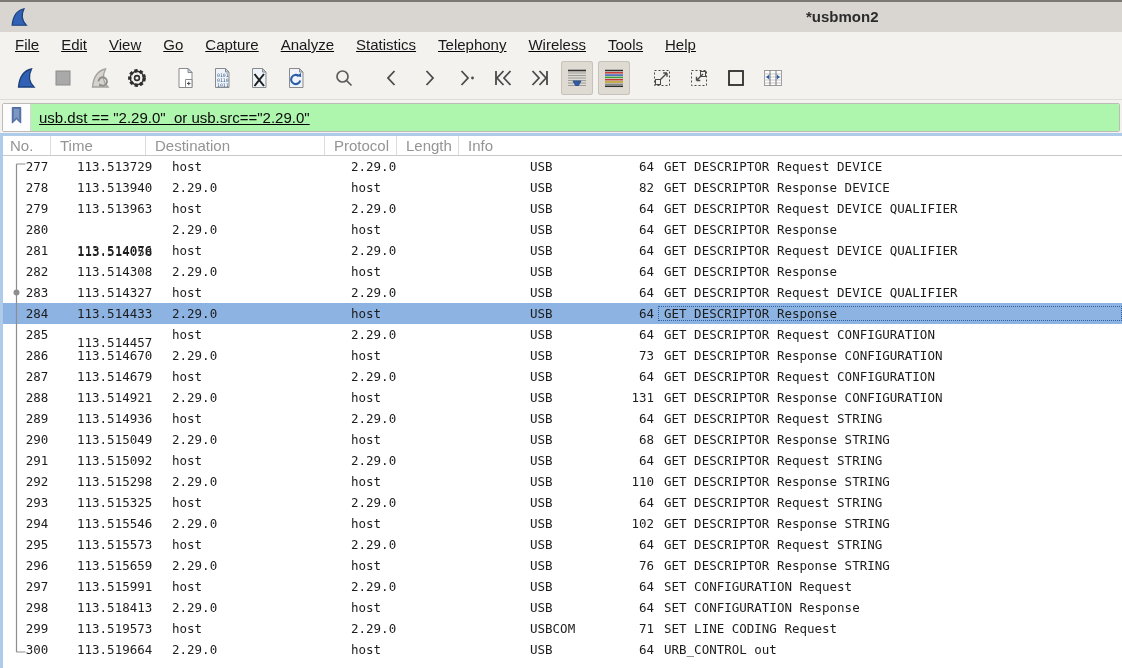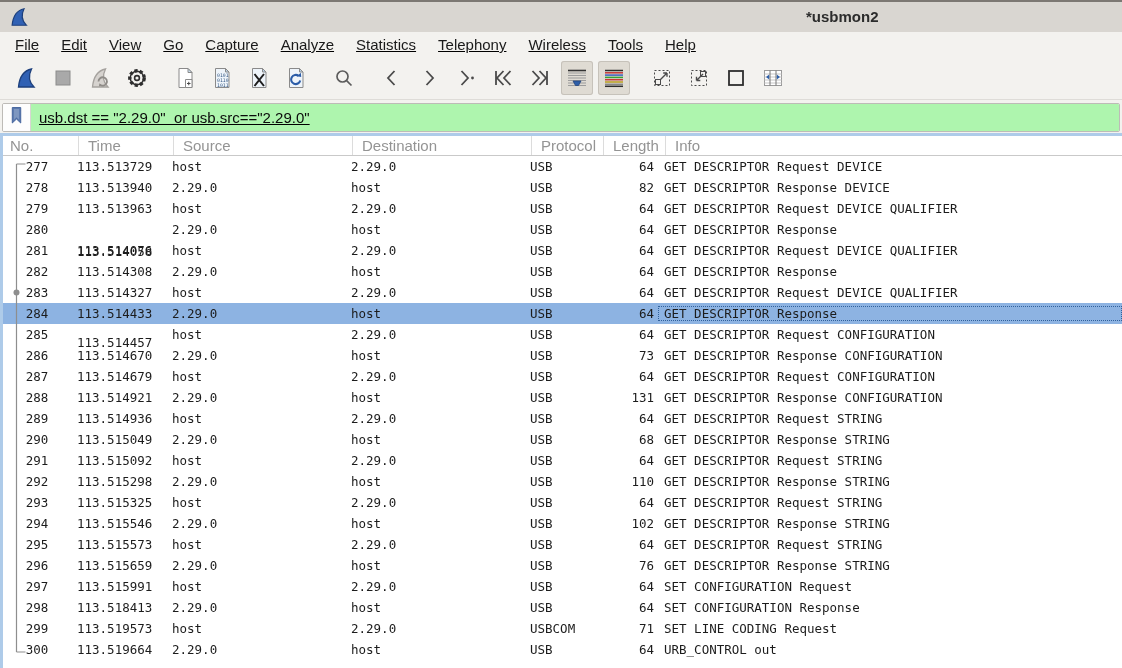--- a/index.html
+++ b/index.html
@@ -272,23 +272,22 @@
               <path d="M5.2 3 h5.6 v11.5 l-2.8 -2.7 l-2.8 2.7 z" fill="#7e97c0"></path>
             </svg>
         </span>
       </div>
       <div class="filter-input">usb.dst == "2.29.0"  or usb.src=="2.29.0"</div>
     </div>
   </div>
 
   <div class="packet-list">
     <div class="pl-header">
-        <div class="hcell h0" style="width: 76px;">No.</div>
+        <div class="hcell h0" style="width: 48px;">No.</div>
         <div class="hcell h1" style="width: 95px;">Time</div>
-        <div class="hcell h2" style="width: 179px;">Source</div>
         <div class="hcell h3" style="width: 179px;">Destination</div>
         <div class="hcell h4" style="width: 72px;">Protocol</div>
         <div class="hcell h5" style="width: 62px;">Length</div>
         <div class="hcell h6 last">Info</div>
       </div>
     <div class="pl-body">
       <svg class="bracket" width="26" height="505" viewBox="0 0 26 505">
         <path d="M13.5 8 h9 M13.5 8 V496 M13.5 496 h9" fill="none" stroke="#8e8e8e" stroke-width="1.2"></path>
         <circle cx="13.5" cy="136.5" r="3" fill="#8e8e8e"></circle>
       </svg>

